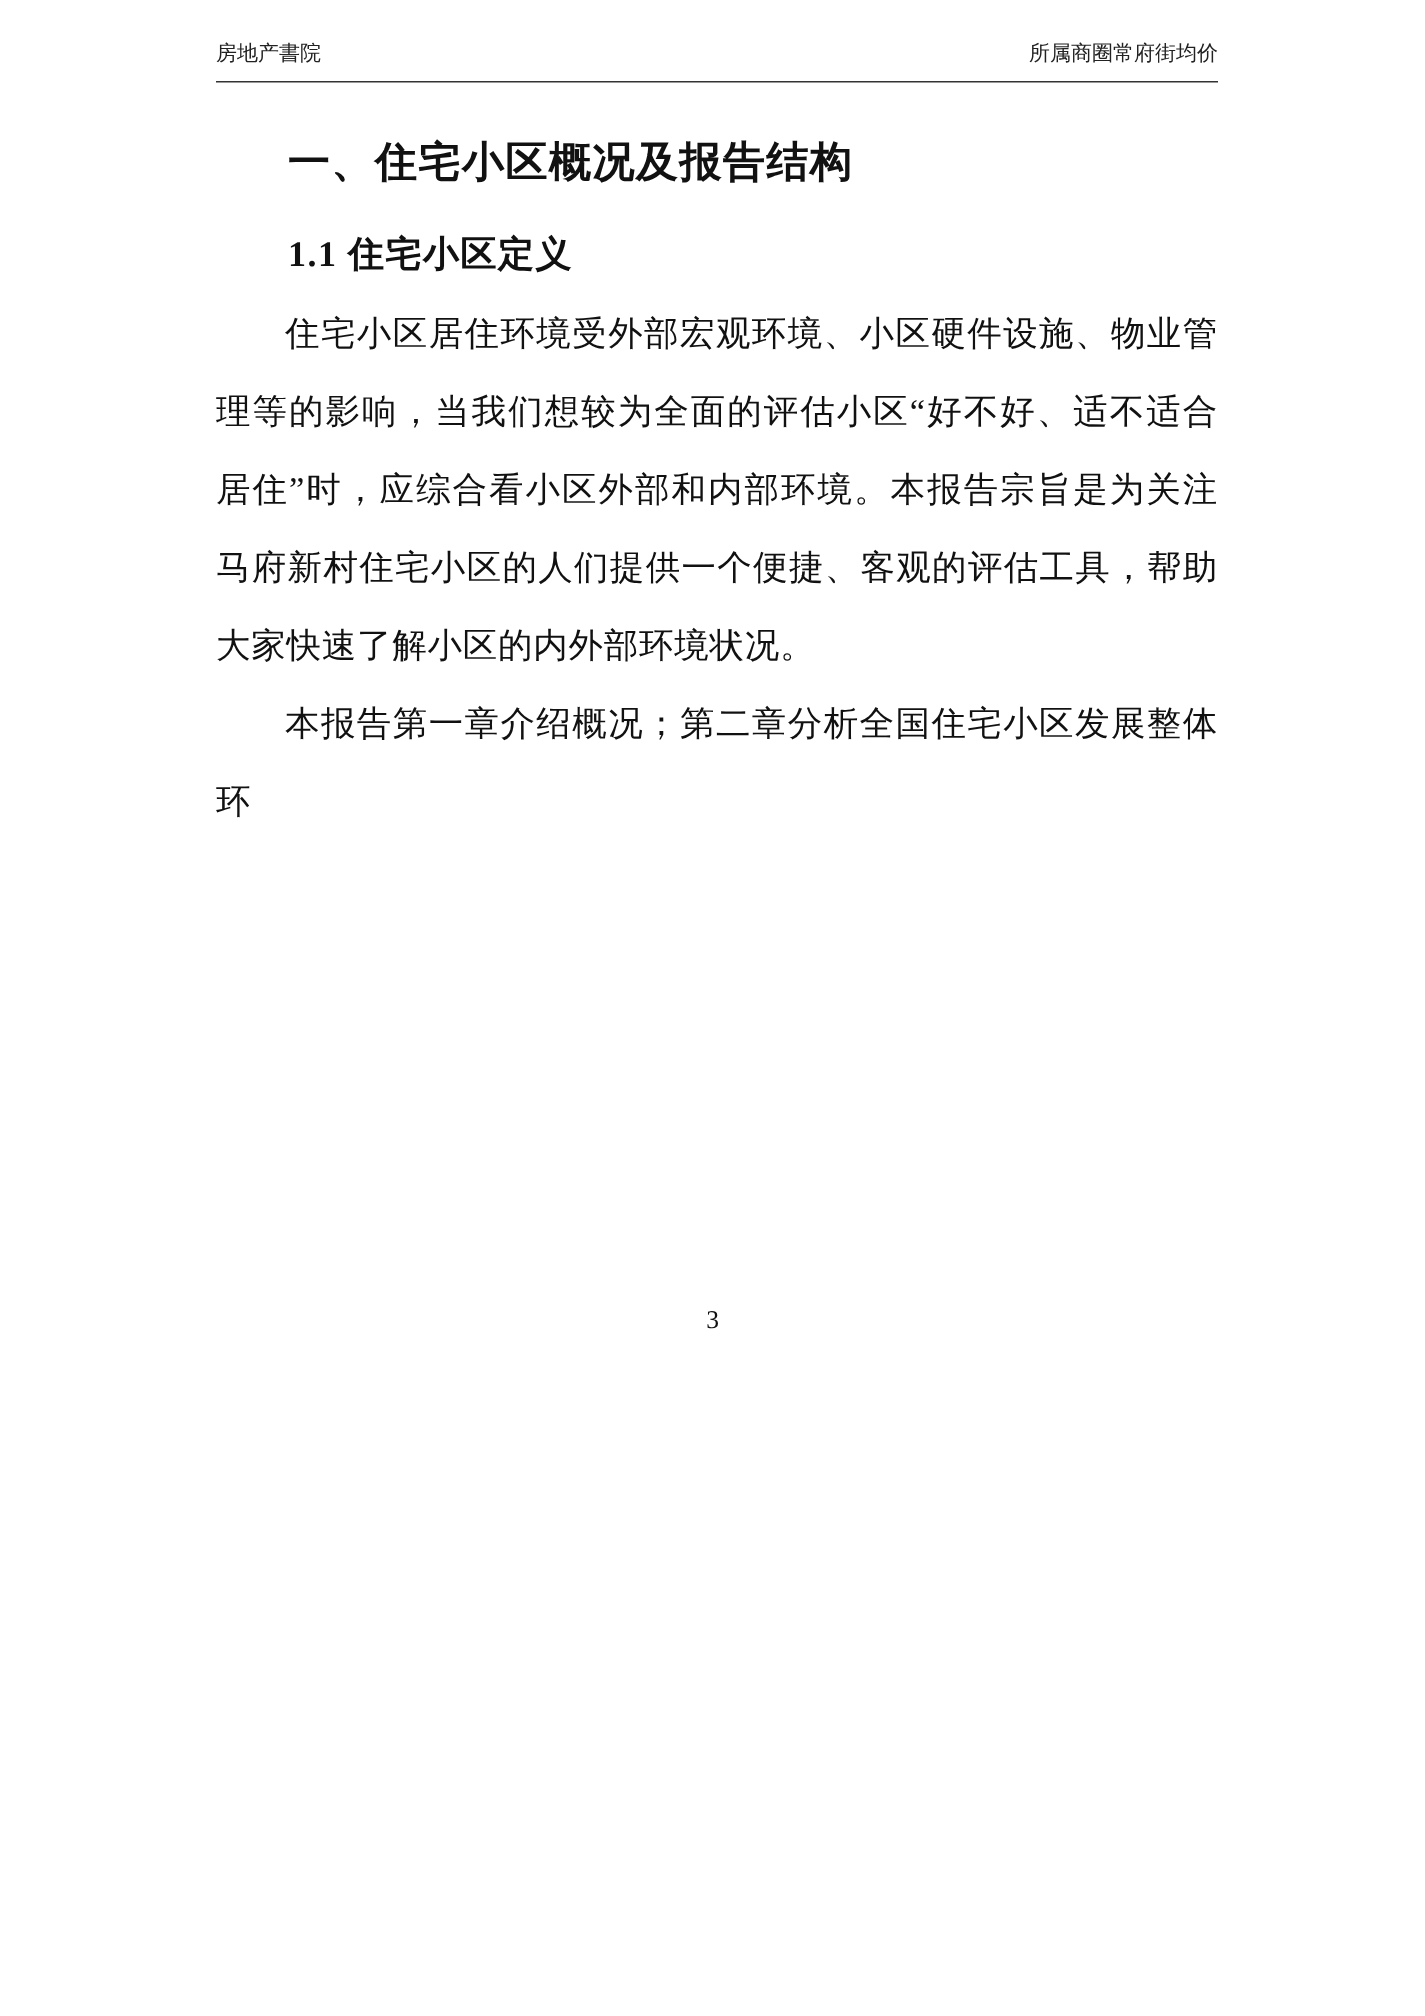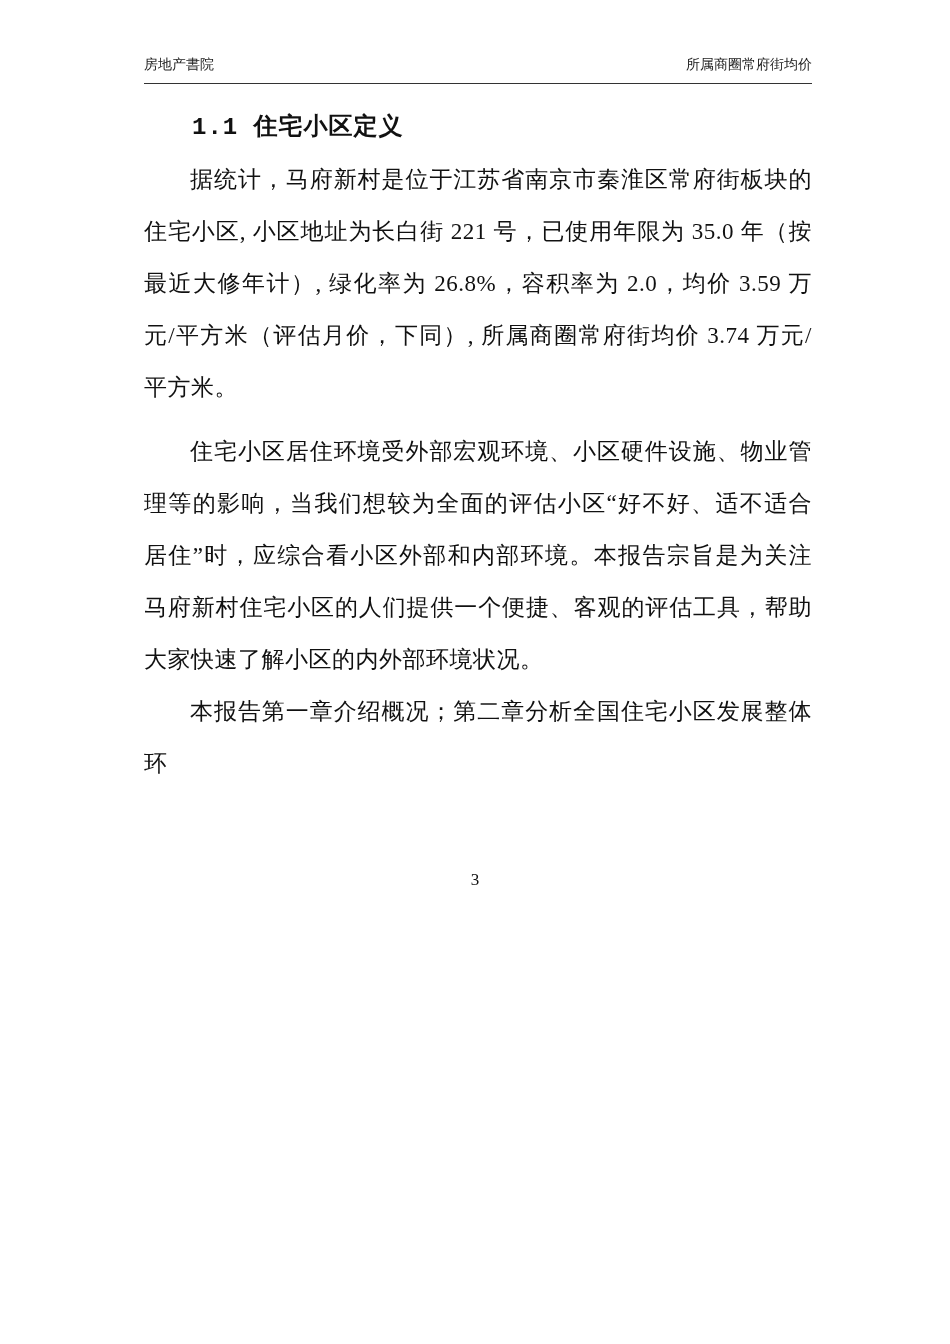--- a/index.html
+++ b/index.html
@@ -10,21 +10,21 @@
     background: #ffffff;
     color: #111111;
     font-family: "Liberation Serif", "DejaVu Serif", serif;
     position: relative;
     overflow: hidden;
   }
   .page {
     position: relative;
     width: 950px;
     height: 942px;
-    padding: 56px 138px 0 144px;
+    padding: 27px 138px 0 144px;
     border-radius: 10px;
   }
   .doc-header {
     display: flex;
     justify-content: space-between;
     align-items: flex-end;
     font-size: 14px;
     color: #222222;
     padding-bottom: 9px;
     border-bottom: 1px solid #333333;
@@ -34,21 +34,21 @@
     font-size: 28px;
     font-weight: bold;
     margin: 34px 0 0 48px;
     font-family: "Liberation Sans", "DejaVu Sans", sans-serif;
     letter-spacing: 1px;
   }
   .section-heading {
     font-size: 24px;
     font-weight: bold;
     margin: 26px 0 0 48px;
-    font-family: Liberation Mono, monospace;
+    font-family: Liberation Serif, serif;
     letter-spacing: 1px;
   }
   .para {
     font-size: 23px;
     line-height: 52px;
     margin: 12px 0 0 0;
     text-align: justify;
     text-indent: 2em;
     letter-spacing: 0.5px;
   }
@@ -66,23 +66,23 @@
 </head>
 <body>
 
 <div class="page">
 
   <div class="doc-header">
     <span>房地产書院</span>
     <span>所属商圈常府街均价</span>
   </div>
 
+  <h1 class="doc-title">一、住宅小区概况及报告结构</h1>
 
   <h2 class="section-heading">1.1 住宅小区定义</h2>
 
-  <p class="para">据统计，马府新村是位于江苏省南京市秦淮区常府街板块的住宅小区, 小区地址为长白街 221 号，已使用年限为 35.0 年（按最近大修年计）, 绿化率为 26.8%，容积率为 2.0，均价 3.59 万元/平方米（评估月价，下同）, 所属商圈常府街均价 3.74 万元/平方米。</p>
 
   <p class="para">住宅小区居住环境受外部宏观环境、小区硬件设施、物业管理等的影响，当我们想较为全面的评估小区“好不好、适不适合居住”时，应综合看小区外部和内部环境。本报告宗旨是为关注马府新村住宅小区的人们提供一个便捷、客观的评估工具，帮助大家快速了解小区的内外部环境状况。</p>
   <p class="para para-continued">本报告第一章介绍概况；第二章分析全国住宅小区发展整体环</p>
 
   <div class="page-number">3</div>
 
 </div>
 
 </body></html>

